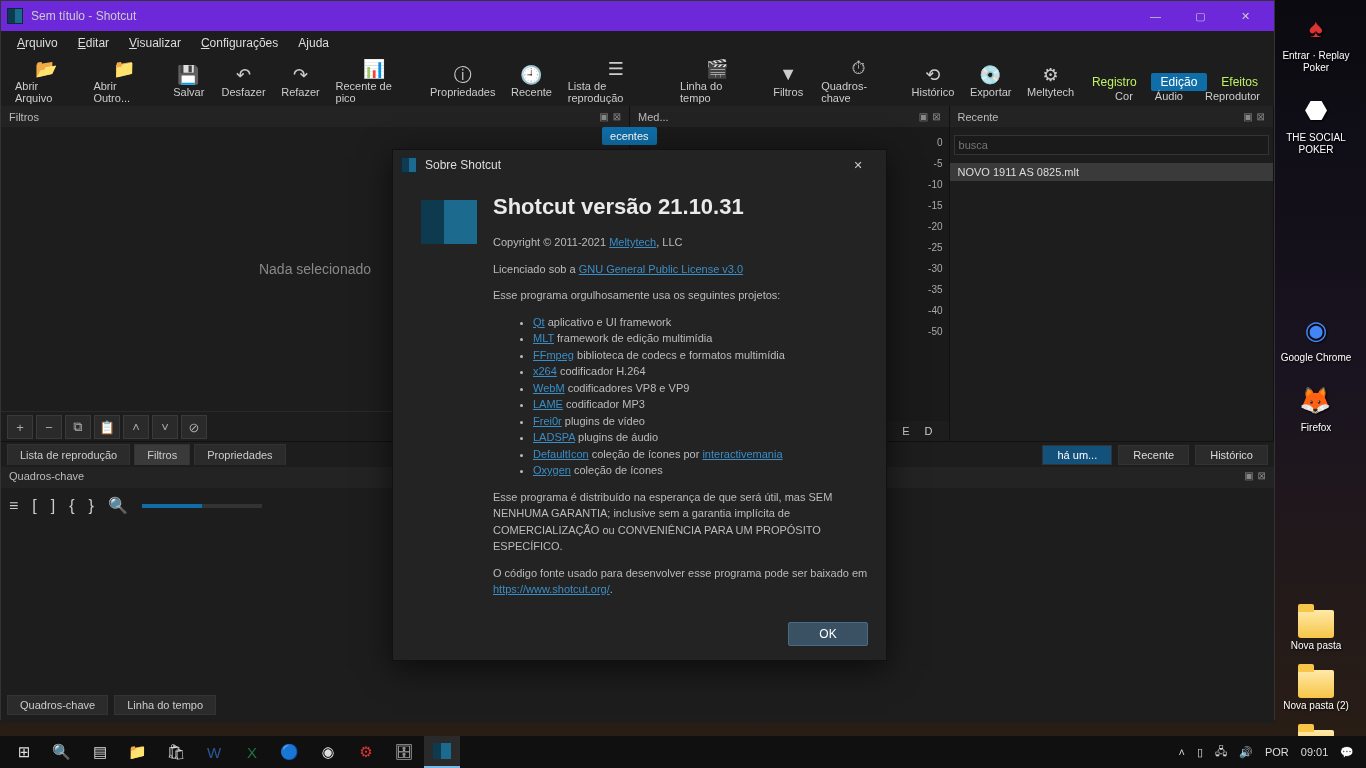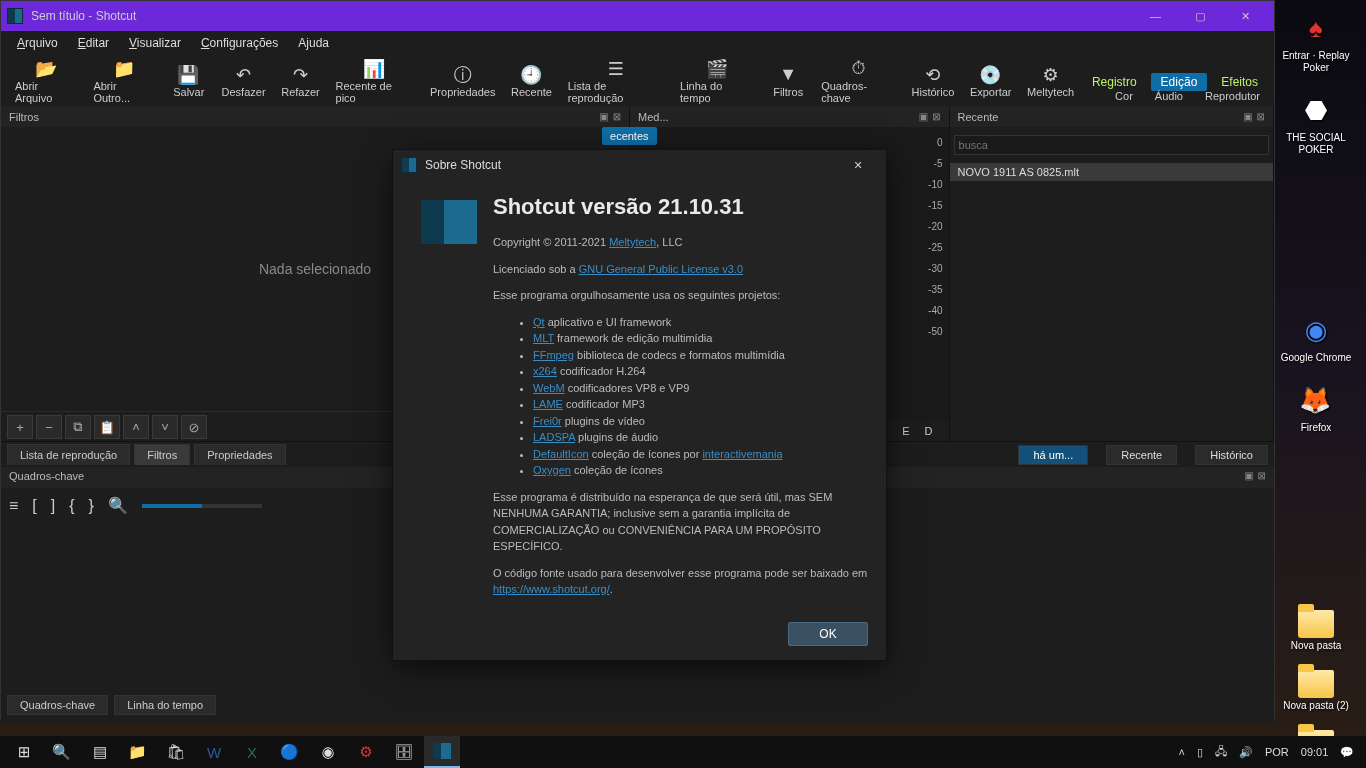--- a/index.html
+++ b/index.html
@@ -52,21 +52,21 @@
 
 #recente-panel { width: 325px; }
 #recente-body { flex:1; background:#1d1d1d; }
 #recente-body input { width: calc(100% - 8px); margin:8px 4px; background:#1a1a1a; border:1px solid #333; color:#aaa; padding:3px 4px; font-size:11px; }
 .recent-item { padding: 3px 8px; font-size: 11px; color:#ddd; }
 .recent-item.sel { background:#3a3a3a; }
 
 #tabs-row { height:26px; display:flex; background:#1d1d1d; gap:4px; padding:0 6px; align-items:center; border-top:1px solid #111; }
 .ptab { padding: 4px 12px; background:#2b2b2b; color:#ccc; font-size:11px; border:1px solid #333; border-bottom:none; }
 .ptab.active { background:#3a3a3a; }
-.ptab-right { margin-left:auto; display:flex; gap:18px; }
+.ptab-right { margin-left:auto; display:flex; gap:6px; }
 .ptab-btn { padding: 3px 14px; background:#2b2b2b; border:1px solid #333; font-size:11px; color:#ddd; }
 .ptab-btn.blue { background:#14517a; color:#fff; }
 .play-ctrls { display:flex; gap:10px; color:#ccc; font-size:12px; padding:0 10px;}
 
 #kf-head { height:21px; background:#232323; padding:3px 8px; font-size:11px; color:#bbb; display:flex; }
 #kf-head .hicons{margin-left:auto; display:flex; gap:4px; color:#888; font-size:10px;}
 #kf-body { height: 235px; background:#1d1d1d; position:relative; }
 #kf-tools { position:absolute; left:8px; top:8px; display:flex; gap:14px; align-items:center; color:#ccc; font-size:16px; }
 #kf-slider { width: 120px; height:4px; background:#333; position:relative; }
 #kf-slider::after { content:""; position:absolute; left:0; width:60px; height:4px; background:#0f6ea8; }

